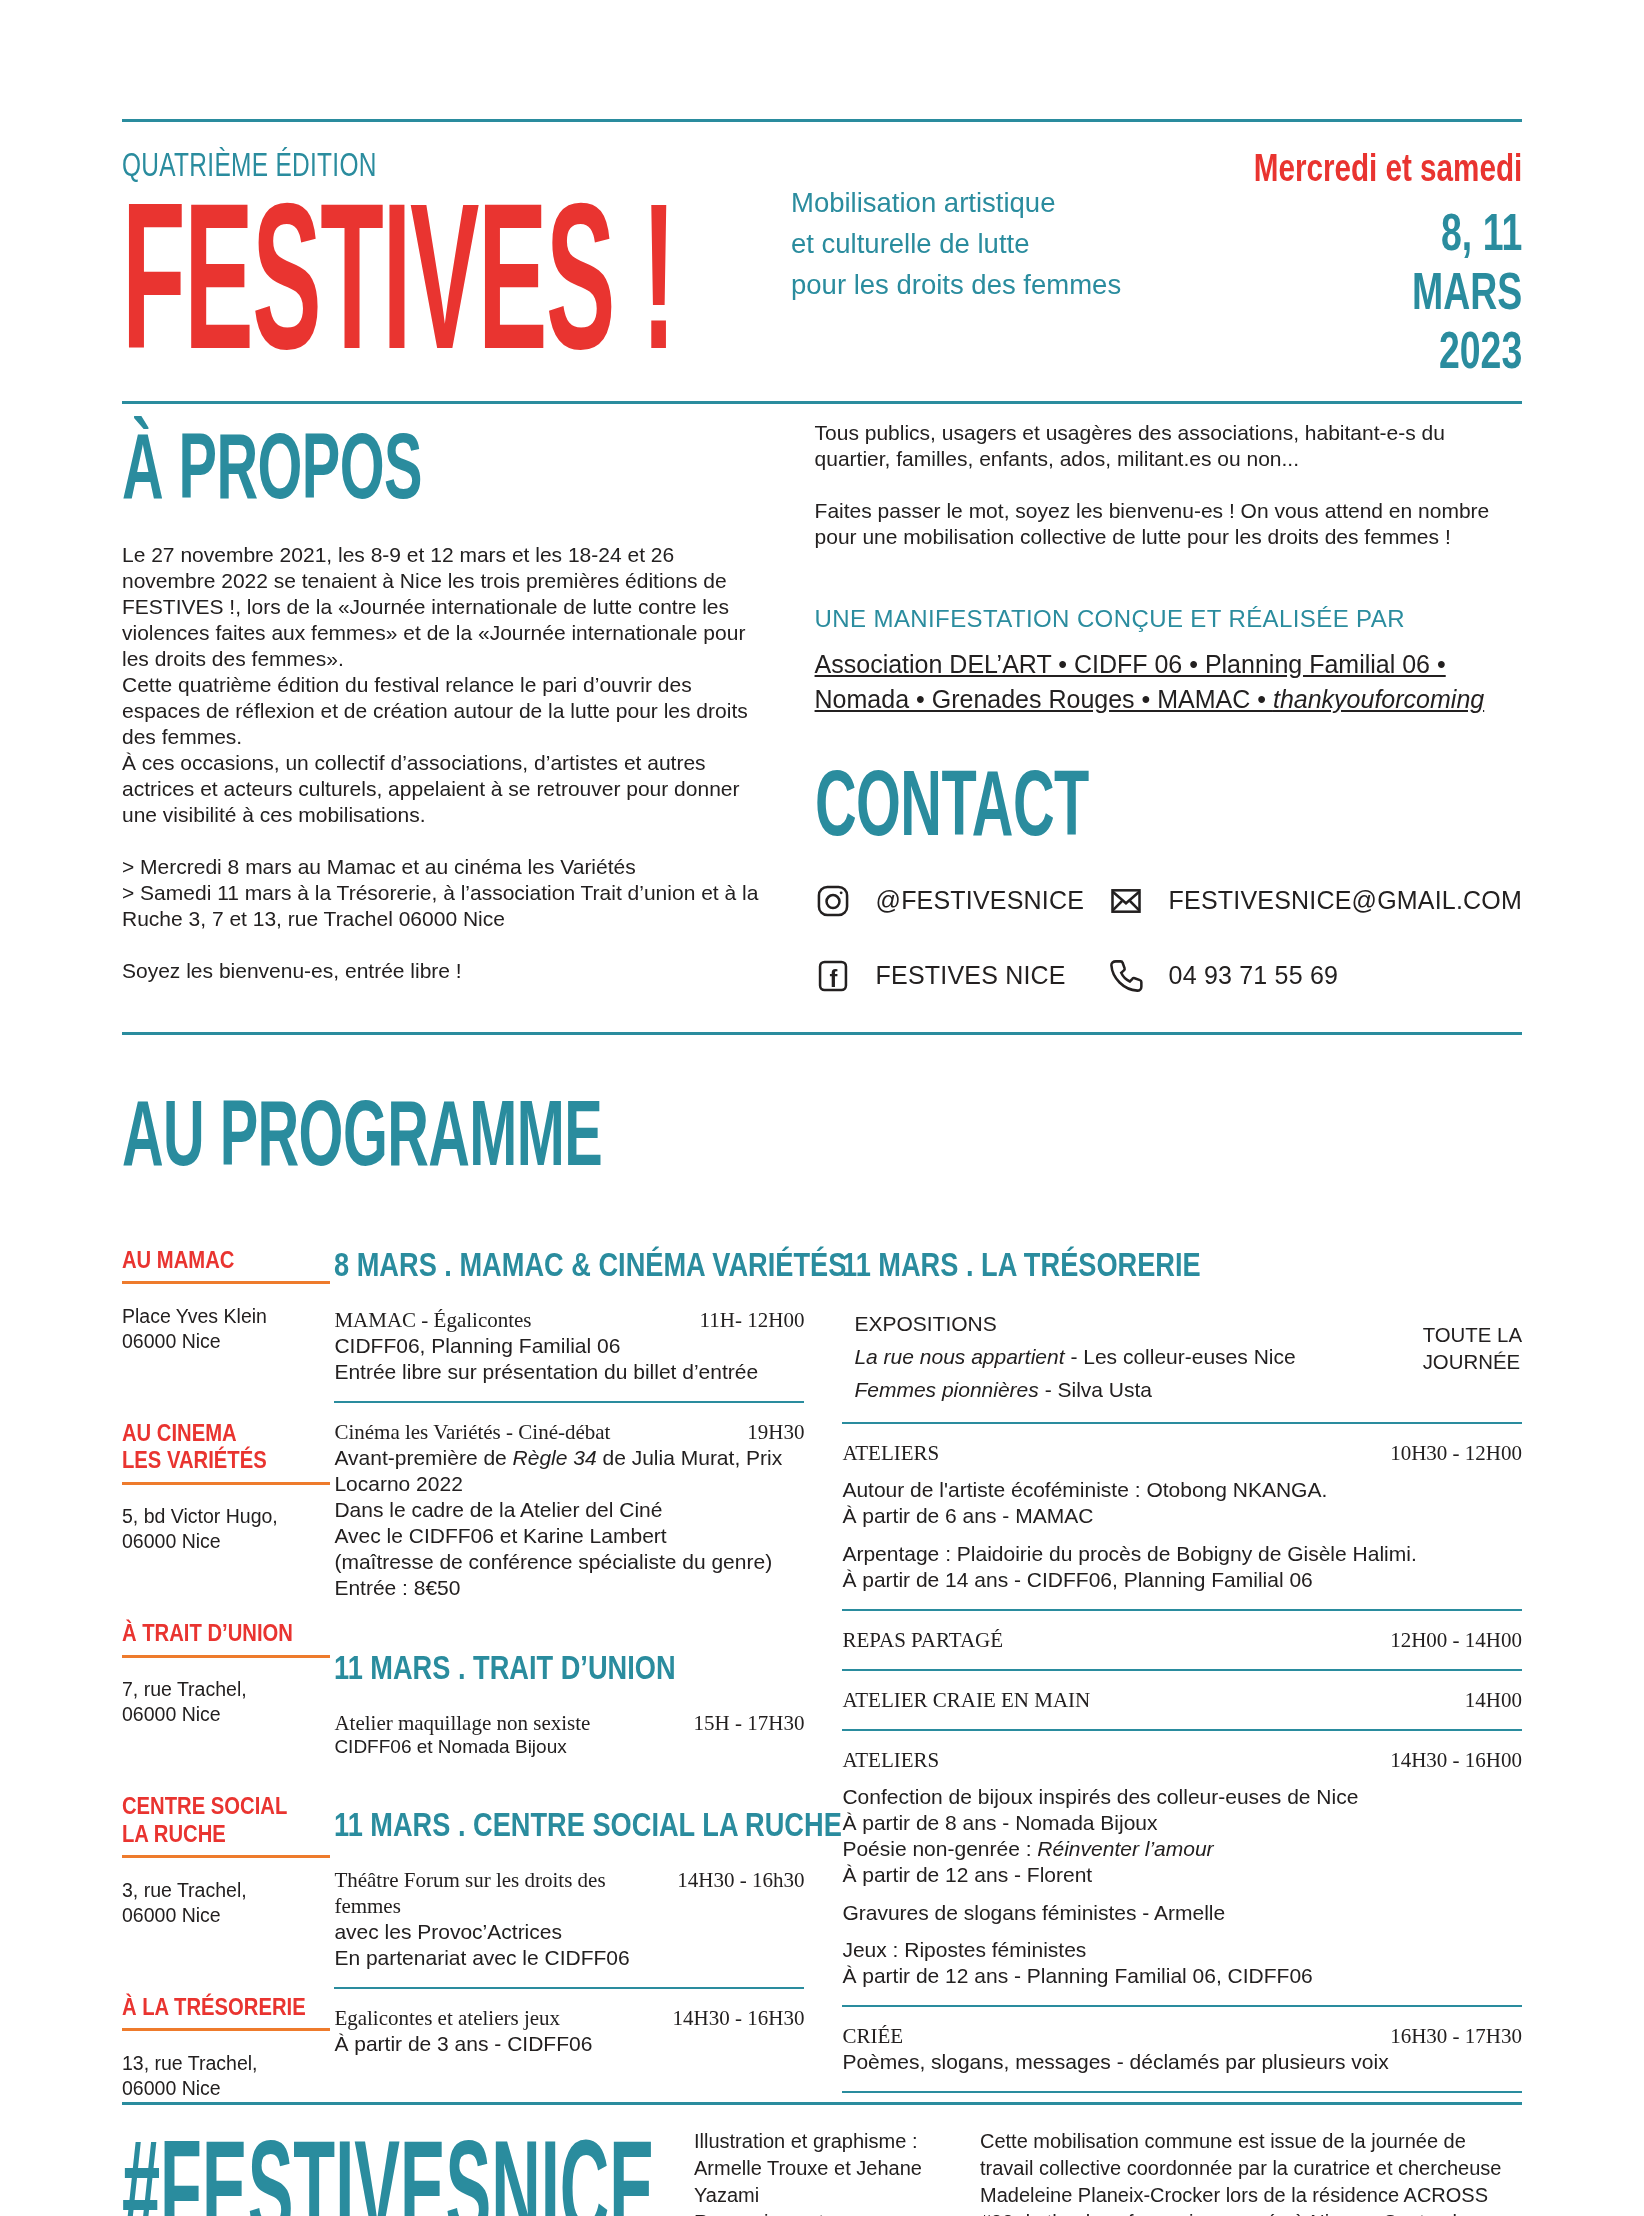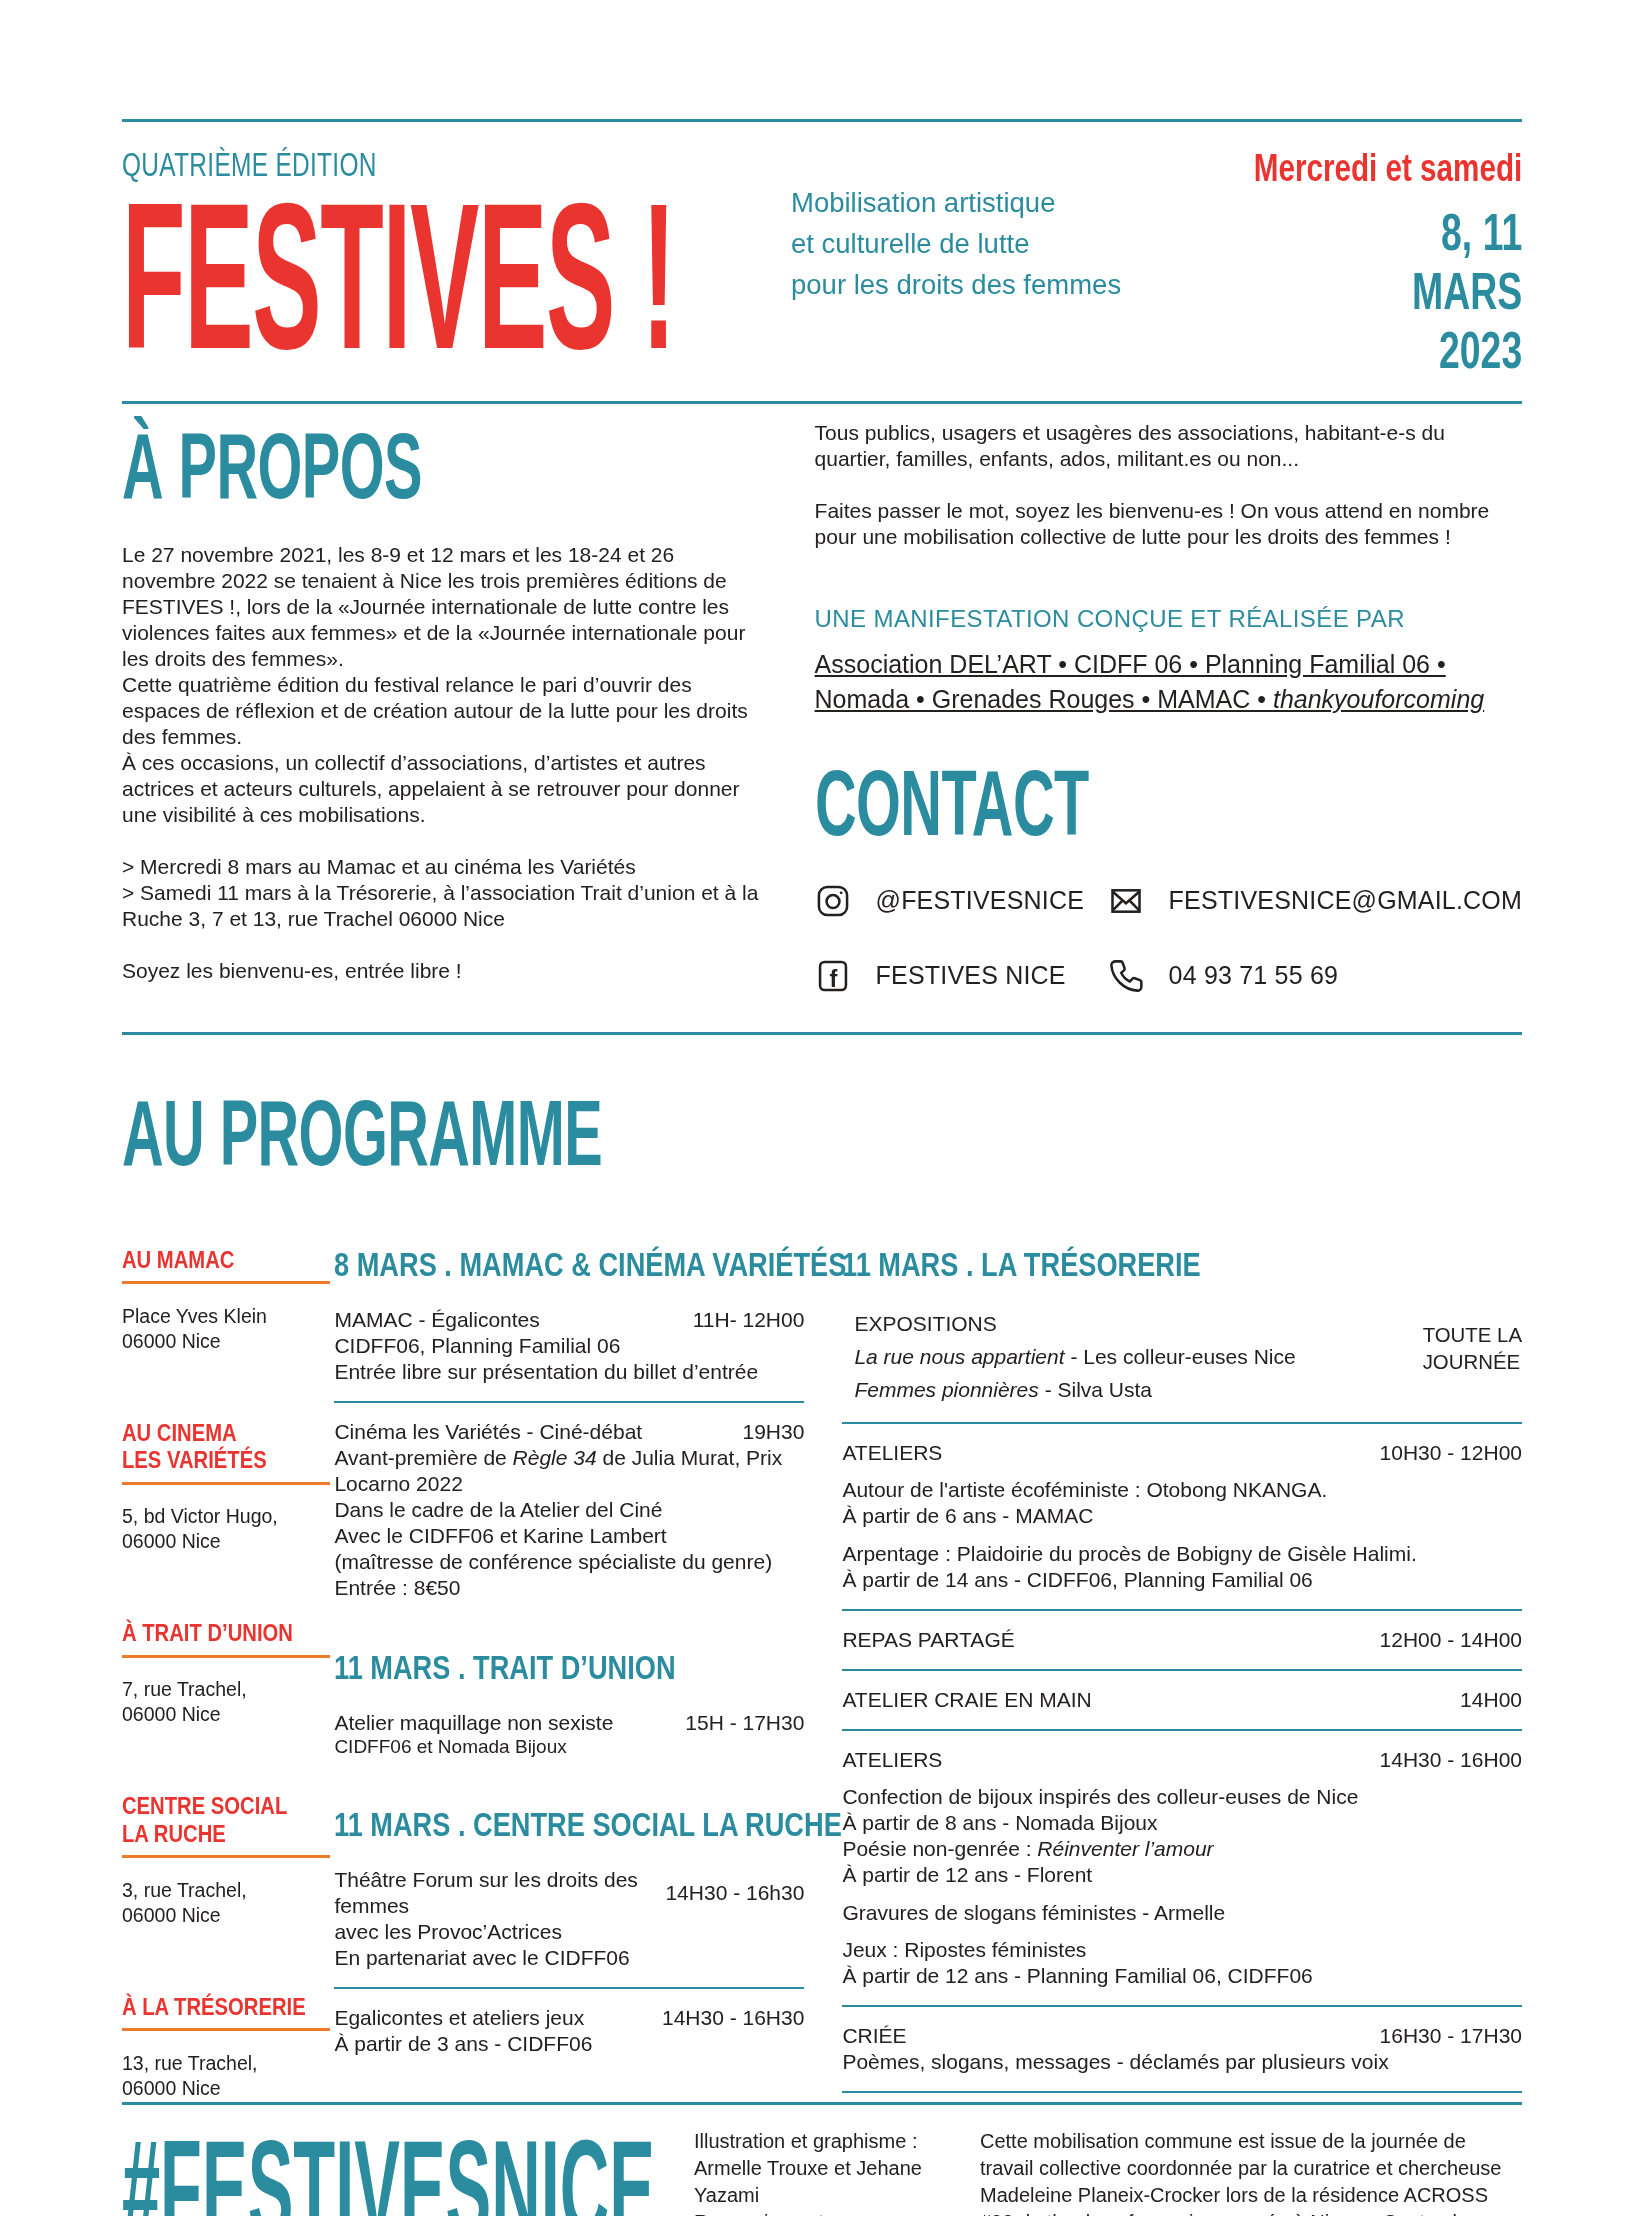--- a/index.html
+++ b/index.html
@@ -89,22 +89,22 @@
   }
   .vline{border-top:3.1px solid var(--orange); margin-top:7px; margin-bottom:19.5px;}
   .vaddr{font-size:19.5px; line-height:25px;}
 
   .psec-h{
     color:var(--teal); font-weight:700; font-size:34px; line-height:1;
     transform:scaleX(.8); transform-origin:0 0; white-space:nowrap;
     margin-bottom:26px;
   }
   .psec{margin-bottom:49px;}
-  .prow{display:flex; justify-content:space-between; align-items:center;
-    gap:10.6px; font-size:21px; line-height:26px;}
+  .prow{display:flex; justify-content:space-between; align-items:flex-start;
+    gap:10.6px; font-size:21px; line-height:26px;font-family:Liberation Serif, serif;}
   .ptime{white-space:nowrap;}
   .pline{font-size:21px; line-height:26px;}
   .small{font-size:19px; line-height:22px;}
   .gap{height:11.5px;}
   .pdiv{border-top:2.2px solid var(--teal); margin:16px 0;}
   .expo{display:flex; justify-content:space-between; gap:10.6px;}
   .expo-left .pline{line-height:33px;margin-left:12px;}
   .toute{font-size:20.4px; line-height:27.5px; padding-top:15px; white-space:nowrap;}
   em{font-style:italic;}
 

